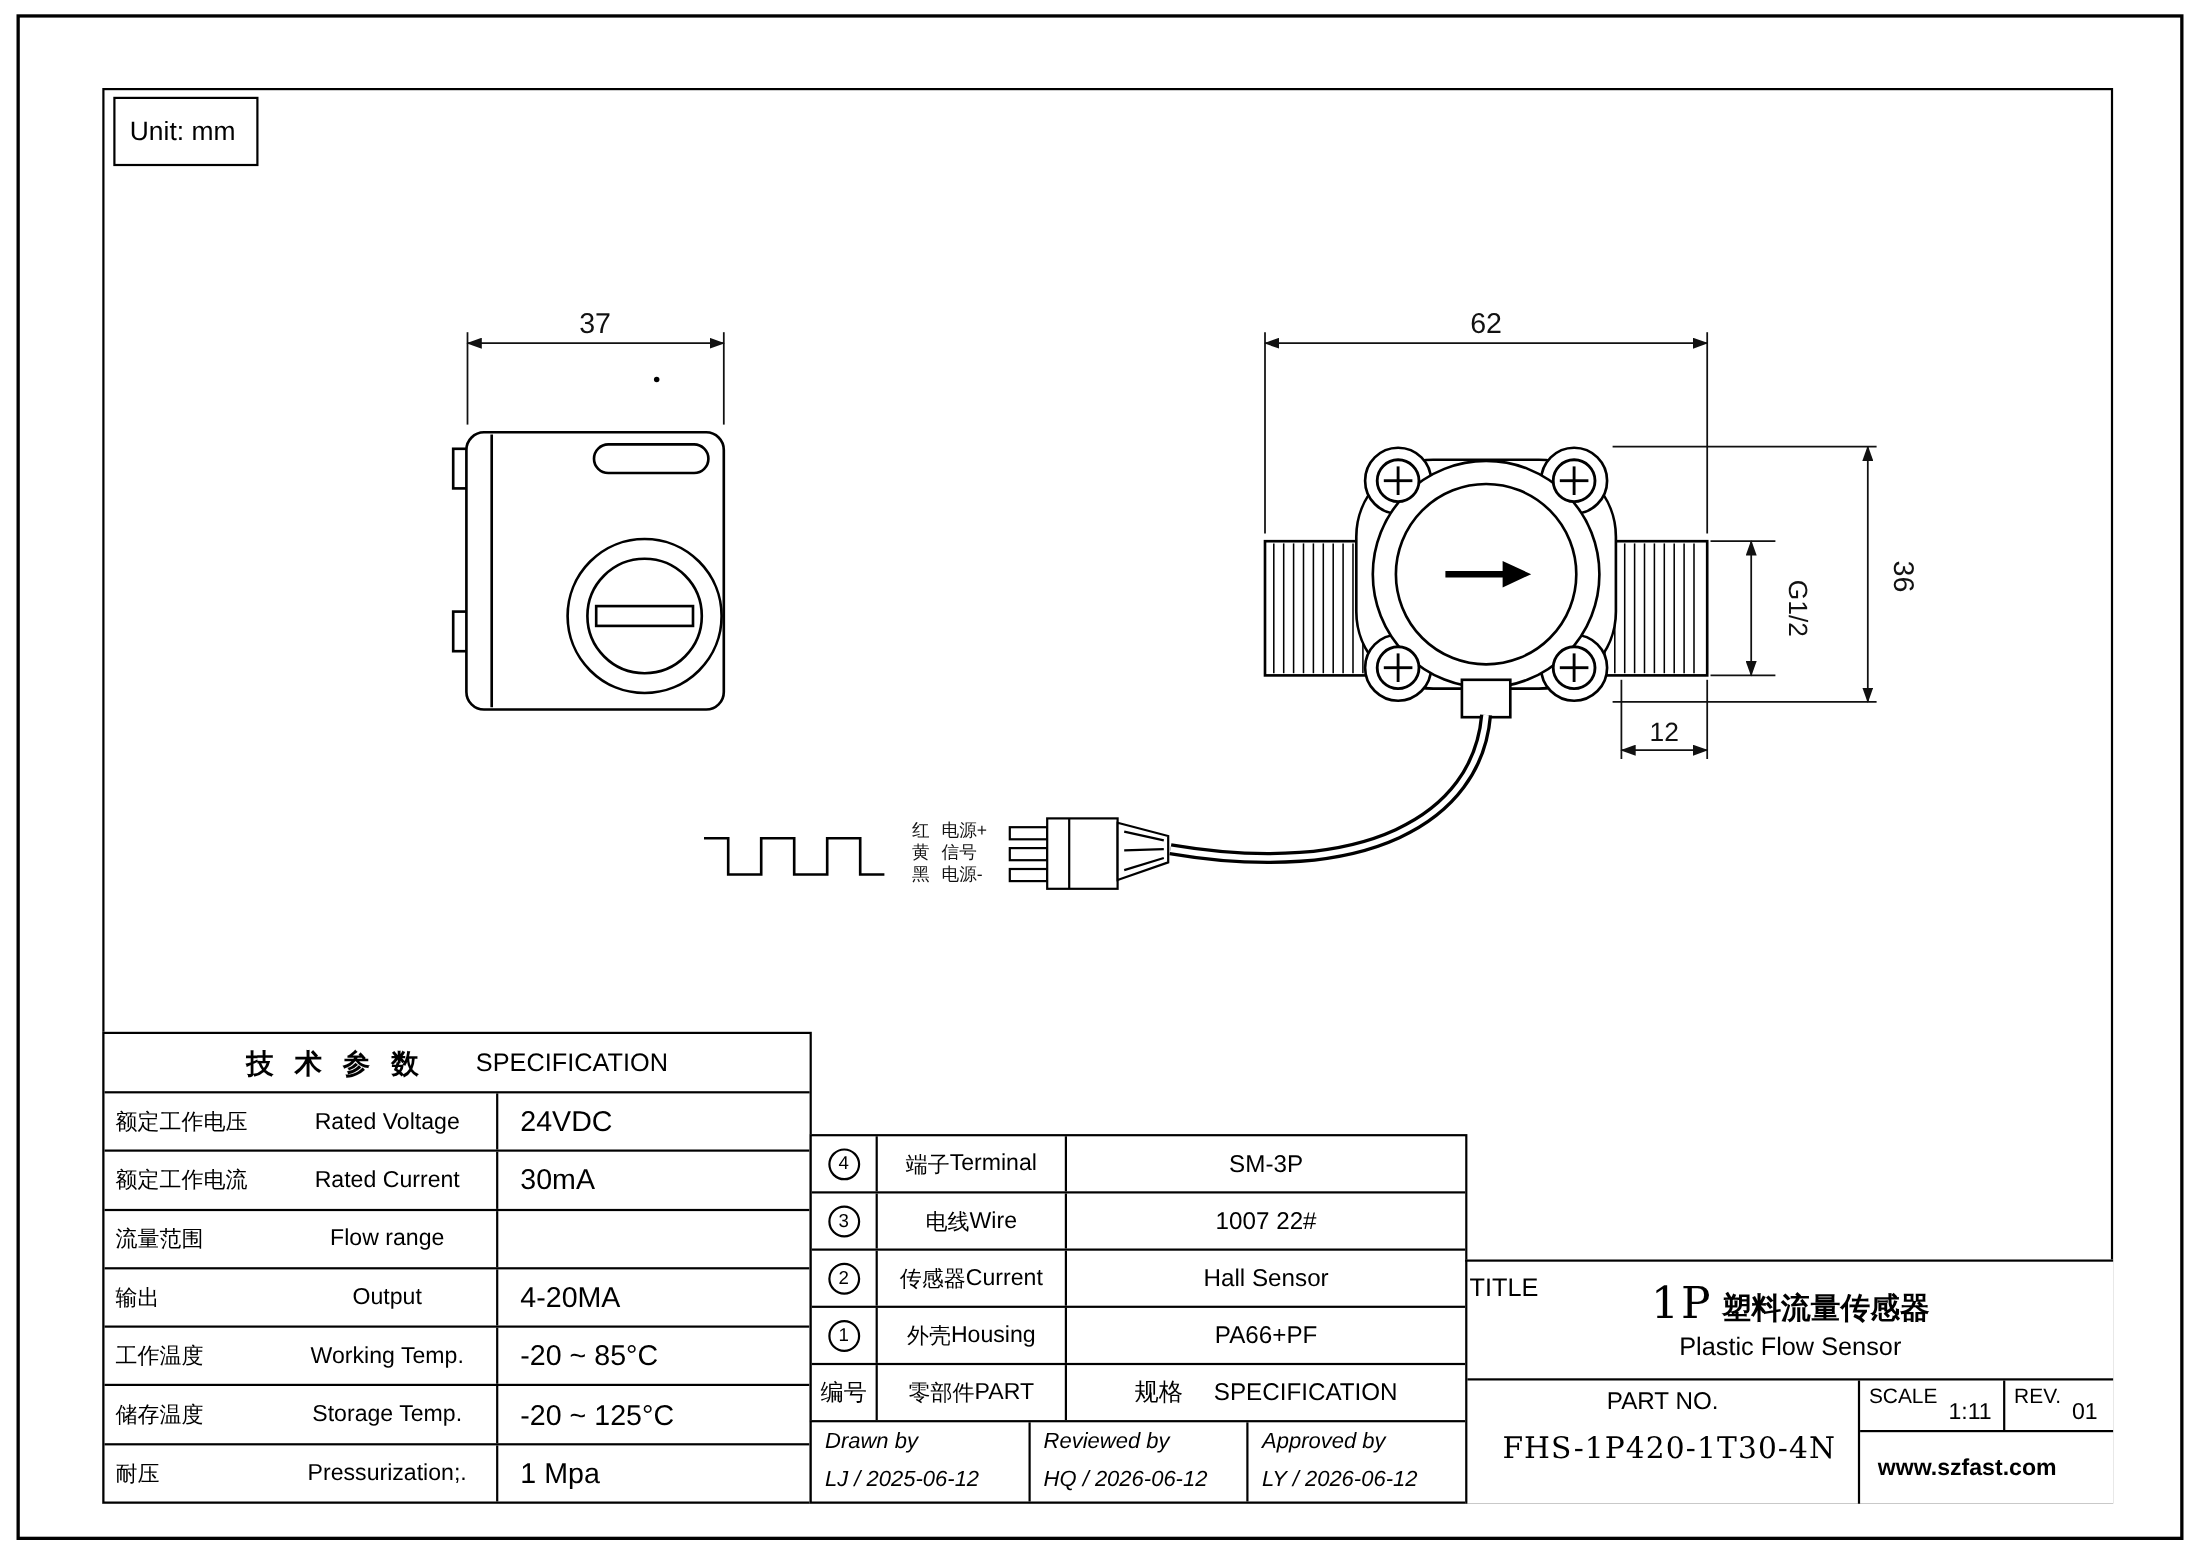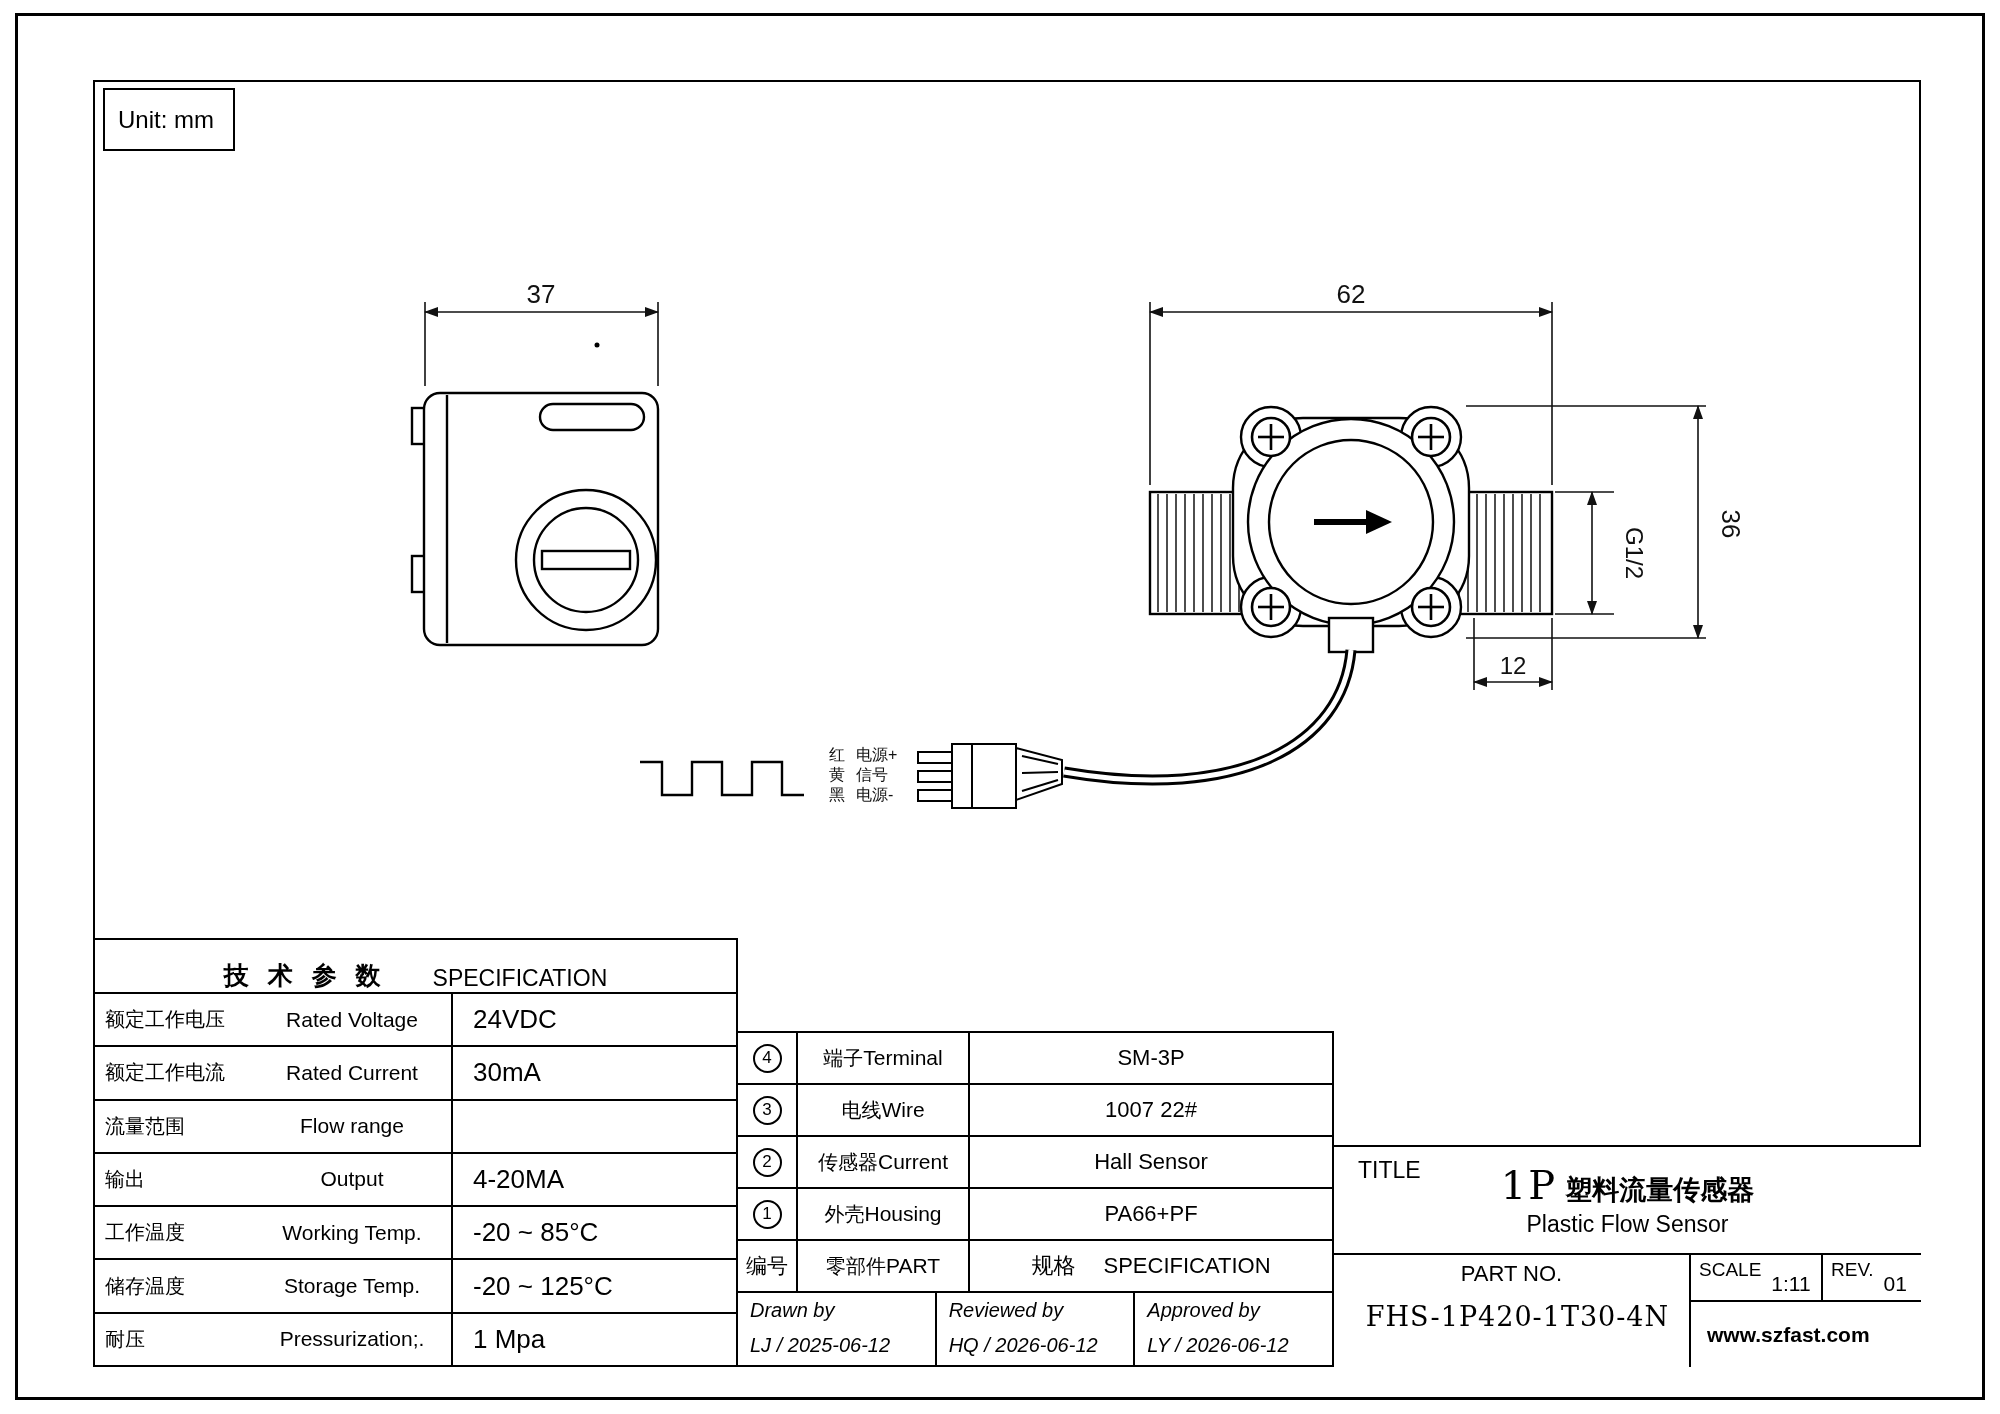--- a/index.html
+++ b/index.html
@@ -15,21 +15,21 @@
     background:#fff; display:flex; align-items:center; padding-left:13px; font-size:24px;
   }
   svg.drawing { position:absolute; left:0; top:0; }
   svg text { font-family:"Liberation Sans", sans-serif; fill:#111; }
 
   
   .spec-table {
     position:absolute; left:93px; top:938px; width:645px; height:429px;
     border:2px solid #000; background:#fff; display:flex; flex-direction:column;
   }
-  .spec-header { height:54px; border-bottom:2px solid #000; display:flex; align-items:flex-end; justify-content:center; gap:46px; }
+  .spec-header { height:54px; border-bottom:2px solid #000; display:flex; align-items:center; justify-content:center; gap:46px; }
   .spec-header .cn { font-size:25px; font-weight:600; letter-spacing:6px; }
   .spec-header .en { font-size:23px; }
   .spec-row { flex:1; display:flex; border-bottom:2px solid #000; }
   .spec-row:last-child { border-bottom:none; }
   .spec-label { width:358px; border-right:2px solid #000; display:flex; align-items:center; }
   .spec-label .cn { width:158px; padding-left:10px; font-size:20px; }
   .spec-label .en { flex:1; text-align:center; font-size:21px; }
   .spec-value { flex:1; display:flex; align-items:center; padding-left:20px; font-size:26px; }
 
   
@@ -58,21 +58,21 @@
   .so-label { font-size:20px; }
   .so-value { font-size:20px; }
 
   
   .title-block {
     position:absolute; left:1332px; top:1145px; width:589px; height:222px;
     border-left:2px solid #000; border-top:2px solid #000; background:#fff;
     display:flex; flex-direction:column;
   }
   .tb-title-row { height:108px; border-bottom:2px solid #000; position:relative; display:flex; flex-direction:column; align-items:center; justify-content:center; }
-  .tb-title-label { position:absolute; left:24px; top:10px; font-size:23px; }
+  .tb-title-label { position:absolute; left:2px; top:10px; font-size:23px; }
   .tb-product-cn { display:flex; align-items:baseline; gap:8px; }
   .tb-product-prefix { font-size:40px; font-family:"DejaVu Serif", serif; letter-spacing:2px; }
   .tb-product-name { font-size:27px; font-weight:600; }
   .tb-product-en { font-size:23px; margin-top:3px; }
   .tb-bottom-row { flex:1; display:flex; }
   .tb-partno-cell { width:357px; border-right:2px solid #000; padding:6px 10px; display:flex; flex-direction:column;align-items:center; }
   .tb-partno-label { font-size:22px; }
   .tb-partno-value { font-family:"DejaVu Serif", serif; font-size:27px; letter-spacing:1px; margin-top:14px; padding-left:12px; }
   .tb-right { flex:1; display:flex; flex-direction:column; }
   .tb-scale-rev { height:47px; display:flex; border-bottom:2px solid #000; }

